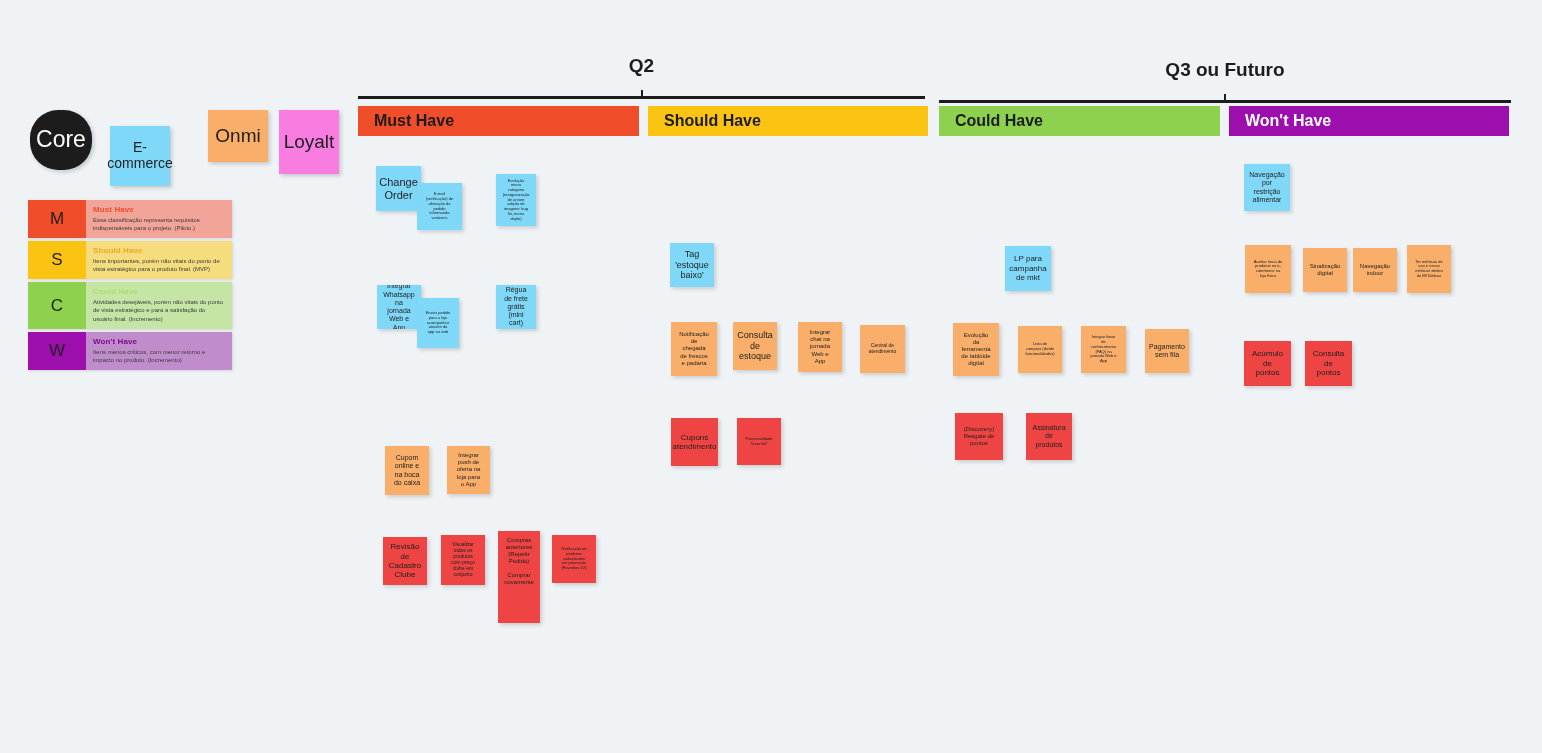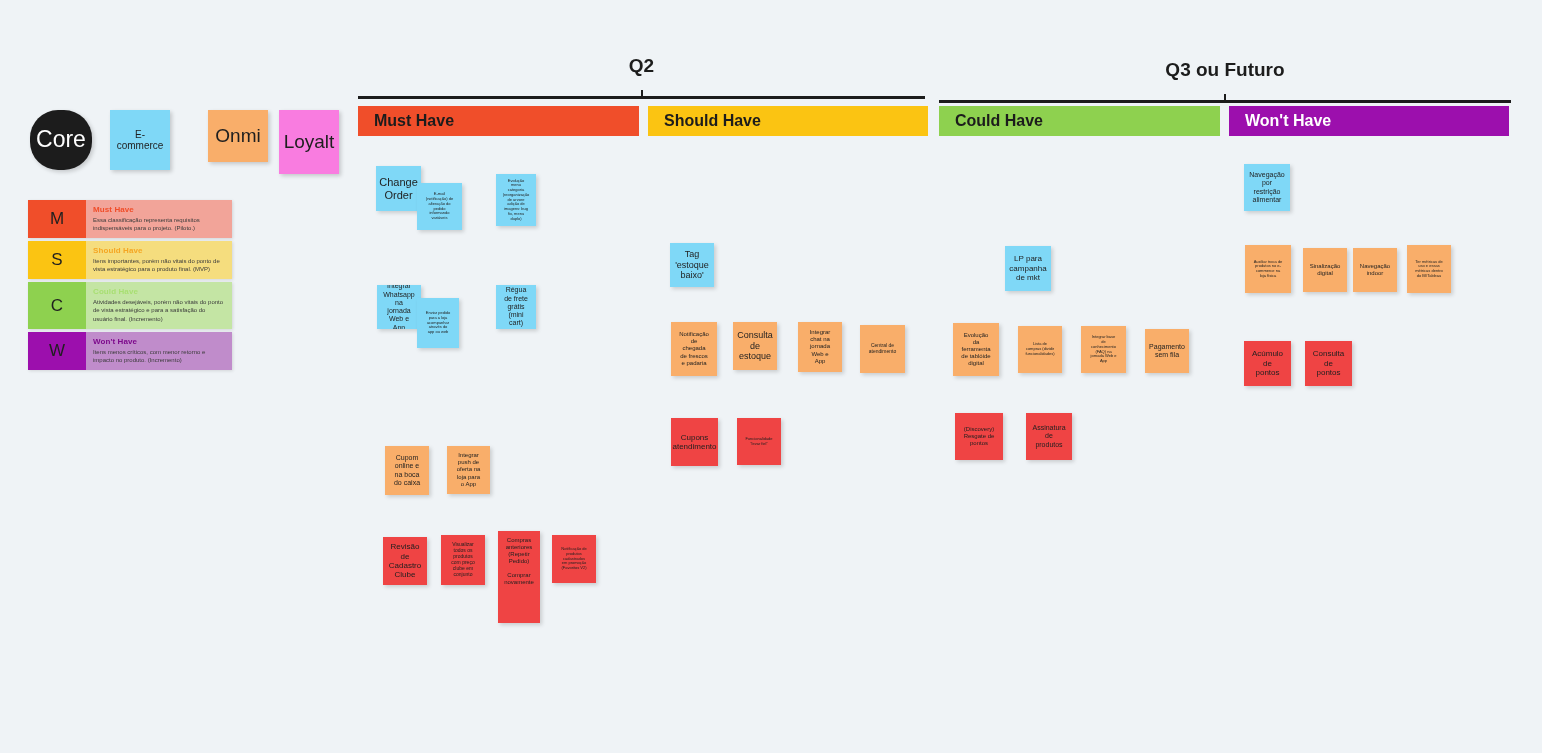--- a/index.html
+++ b/index.html
@@ -44,21 +44,21 @@
     display: flex;
     align-items: center;
     justify-content: center;
     text-align: center;
     font-size: 19px;
     line-height: 1.12;
     color: #1f1f1f;
     padding: 4px;
   }
   .chip.dark { background: #1c1c1c; color: #ffffff; font-size: 23px; border-radius: 28px; }
-  .chip.blue { background: #7fd8f7; font-size: 10px; }
+  .chip.blue { background: #7fd8f7; font-size: 14px; margin-top: 16px; }
   .chip.orange { background: #f9ae6a; }
   .chip.pink { background: #f97ce0; }
 
   
   #legend {
     position: absolute;
     left: 28px; top: 200px;
     width: 204px;
   }
   .legend-row {

